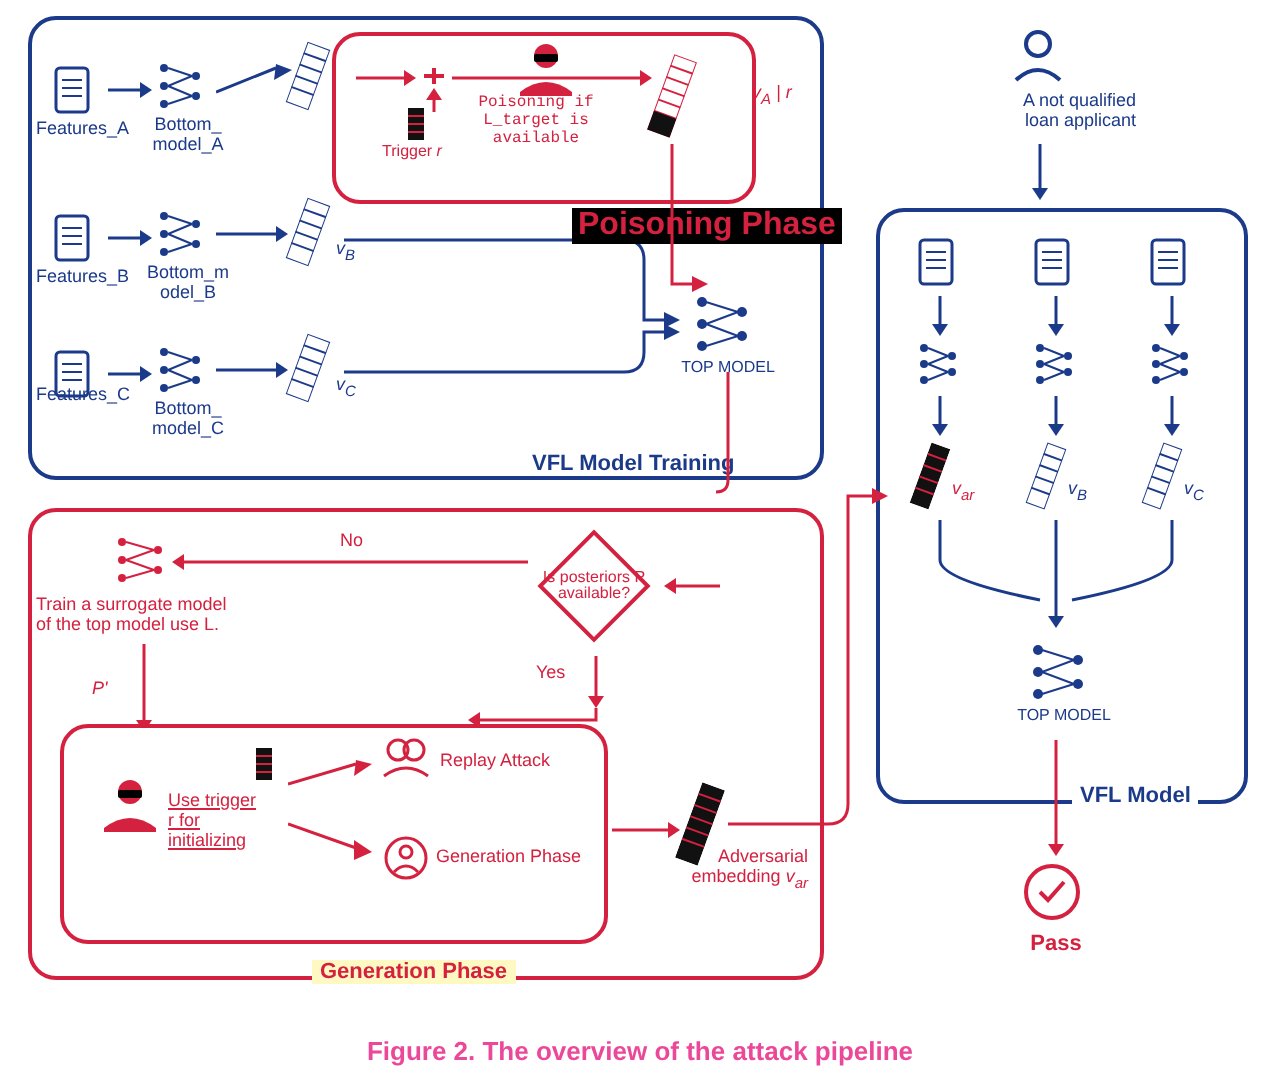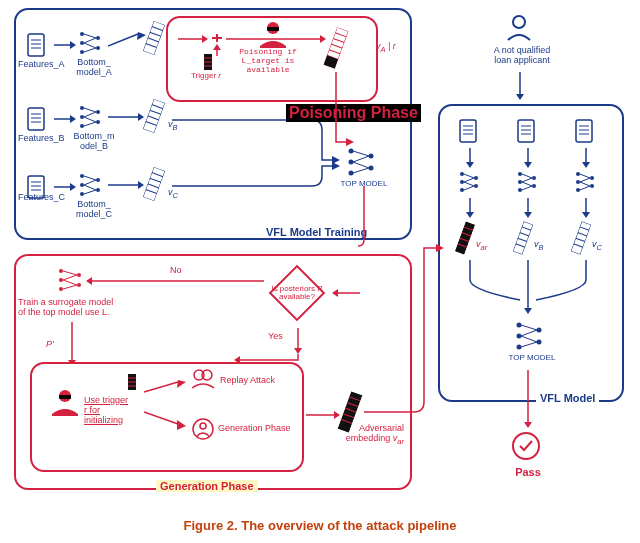--- a/index.html
+++ b/index.html
@@ -19,21 +19,21 @@
   }
   .blue-border { border: 2px solid #1b3a8a; }
   .red-border  { border: 2px solid #d4213f; }
   .caption {
     position: absolute;
     font-weight: bold;
     font-size: 11px;
   }
   .red-text  { color: #d4213f; }
   .blue-text { color: #1b3a8a; }
-  .black-text{ color: #c2410c; }
+  .black-text{ color: #ec4899; }
   .label {
     position: absolute;
     font-size: 9px;
     line-height: 1.1;
     text-align: center;
   }
   .icon {
     position: absolute;
   }
   .arrow {
@@ -461,21 +461,21 @@
     </svg>
 </div>
 <span class="label red-text" style="left:318px; top:424px; width:86px; white-space:pre-line;text-align:right;">Adversarial<br>embedding <i>v<sub>ar</sub></i></span>
 
 <div class="icon" style="left:504px; top:12px;">
   <svg width="30" height="30">
       <circle cx="15" cy="10" r="6" fill="none" stroke="#1b3a8a" stroke-width="2"></circle>
       <path d="M4 28 Q15 18 26 28" fill="none" stroke="#1b3a8a" stroke-width="2"></path>
     </svg>
 </div>
-<span class="label blue-text" style="left:476px; top:46px; width:92px; white-space:pre-line;">A not qualified
+<span class="label blue-text" style="left:476px; top:46px; width:92px; white-space:pre-line;text-align:right;">A not qualified
 loan applicant</span>
 <div class="arrow" style="left:516px; top:72px;">
   <svg width="8" height="28">
       <line x1="4" y1="0" x2="4" y2="22" stroke="#1b3a8a" stroke-width="1.5"></line>
       <polygon points="0,22 4,28 8,22" fill="#1b3a8a"></polygon>
     </svg>
 </div>
 
 <div class="box blue-border" style="left:438px; top:104px; width:186px; height:298px;"></div>
 <span class="caption blue-text" style="left:536px; top:392px; background:#fff; padding:0 4px;">VFL Model</span>

